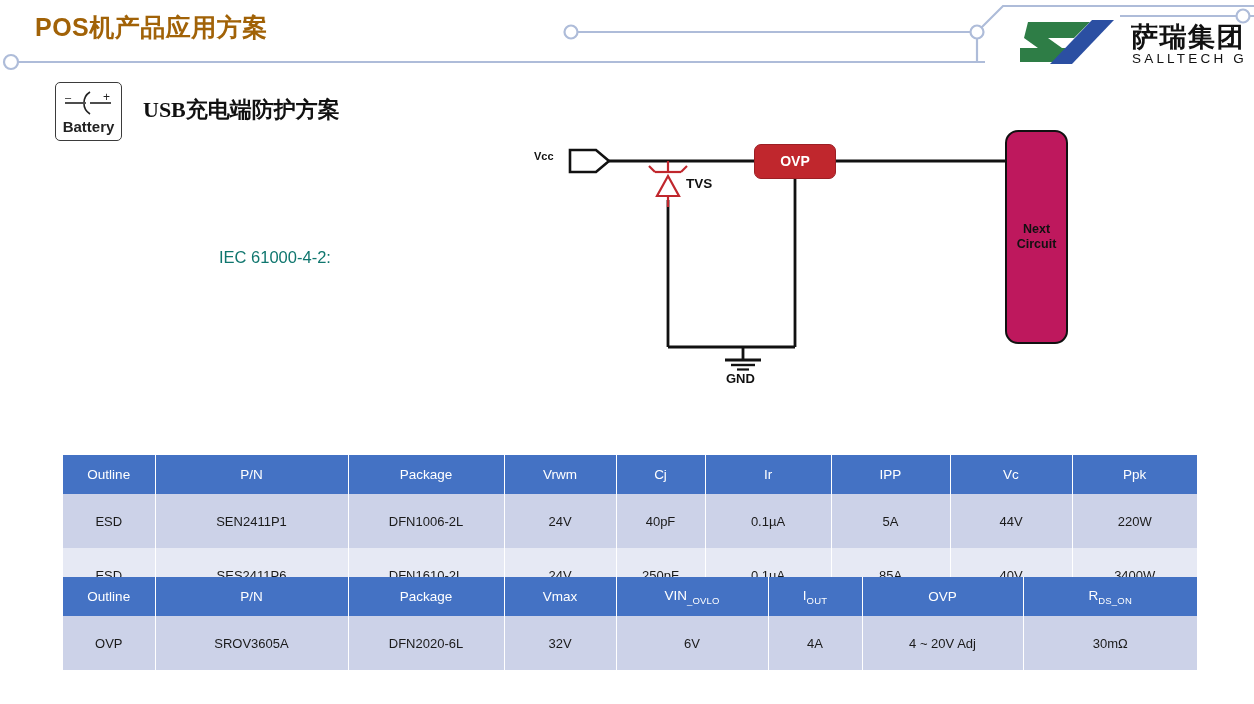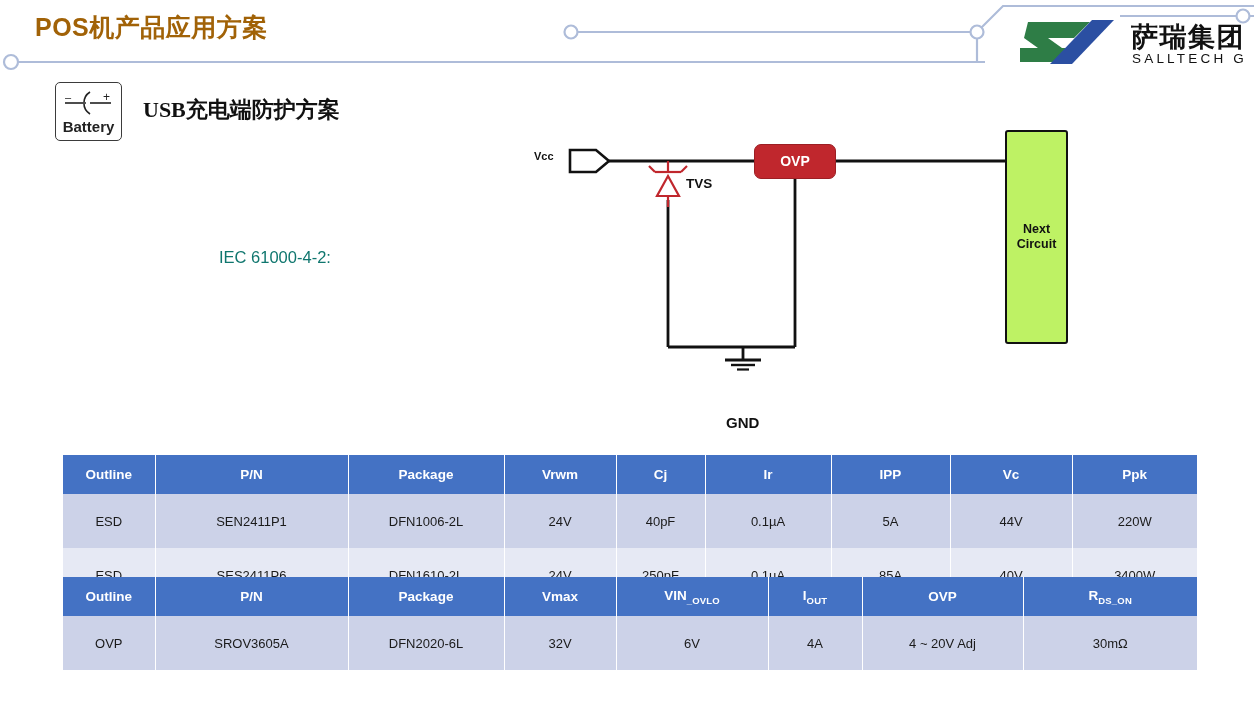--- a/index.html
+++ b/index.html
@@ -52,43 +52,43 @@
     border:1px solid #9c1f24;
     box-sizing:border-box;
   }
   .ovp-box span{
     display:block;width:100%;height:100%;
     line-height:33px;text-align:center;
     color:#ffffff;font-size:14px;font-weight:bold;
   }
   .next-box{
     position:absolute;left:1005px;top:130px;width:63px;height:214px;
-    border:2.2px solid #111;border-radius:3px;background:#bef264;
+    border:2.2px solid #111;border-radius:13px;background:#be185d;
     box-sizing:border-box;
   }
   .next-box span{
     position:absolute;left:0;right:0;top:50%;transform:translateY(-50%);
     text-align:center;font-size:12.5px;font-weight:bold;color:#111;
     line-height:15px;
   }
   .lbl{position:absolute;font-weight:bold;color:#111;white-space:nowrap;}
   .lbl-vcc{left:534px;top:150px;font-size:11px;}
   .lbl-tvs{left:686px;top:176px;font-size:13.5px;}
-  .lbl-gnd{left:726px;top:371px;font-size:15px;margin-top:43px;}
+  .lbl-gnd{left:726px;top:371px;font-size:13px;}
 
   
   table{
     position:absolute;border-collapse:collapse;
     table-layout:fixed;
   }
   table.t1{left:63px;top:455px;width:1134px;}
   table.t2{left:63px;top:577px;width:1134px;}
   table th{
     background:#4472C4;color:#ffffff;
-    font-size:13.5px;font-weight:bold;
+    font-size:13.5px;font-weight:normal;
     height:39px;
     border-right:1.5px solid #ffffff;
     text-align:center;
     padding:0;
   }
   table th:last-child{border-right:none;}
   table td{
     font-size:13px;color:#1a1a1a;
     height:40px;text-align:center;
     border-right:1.5px solid #ffffff;

